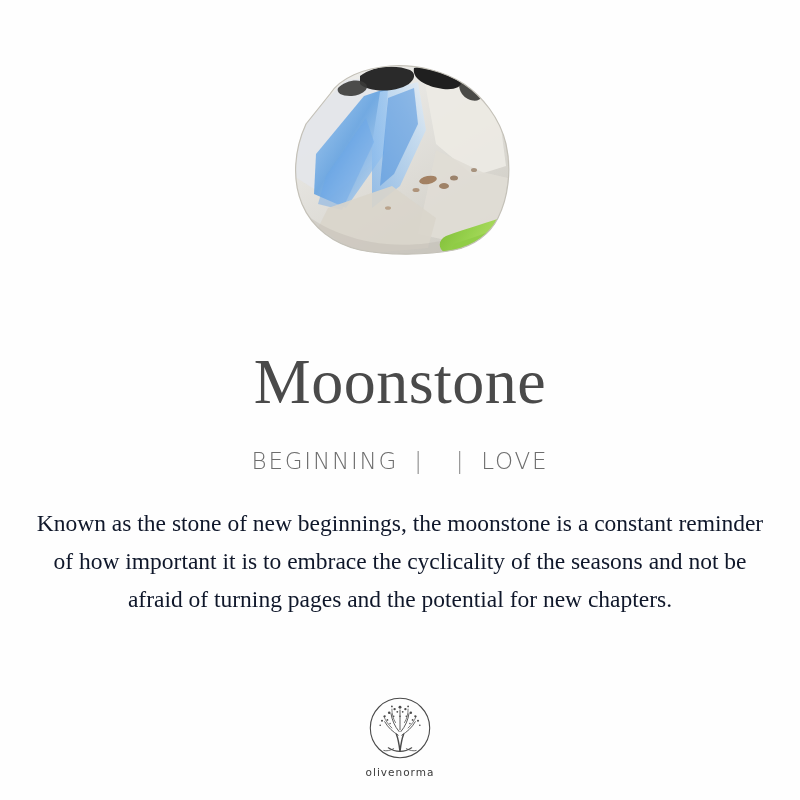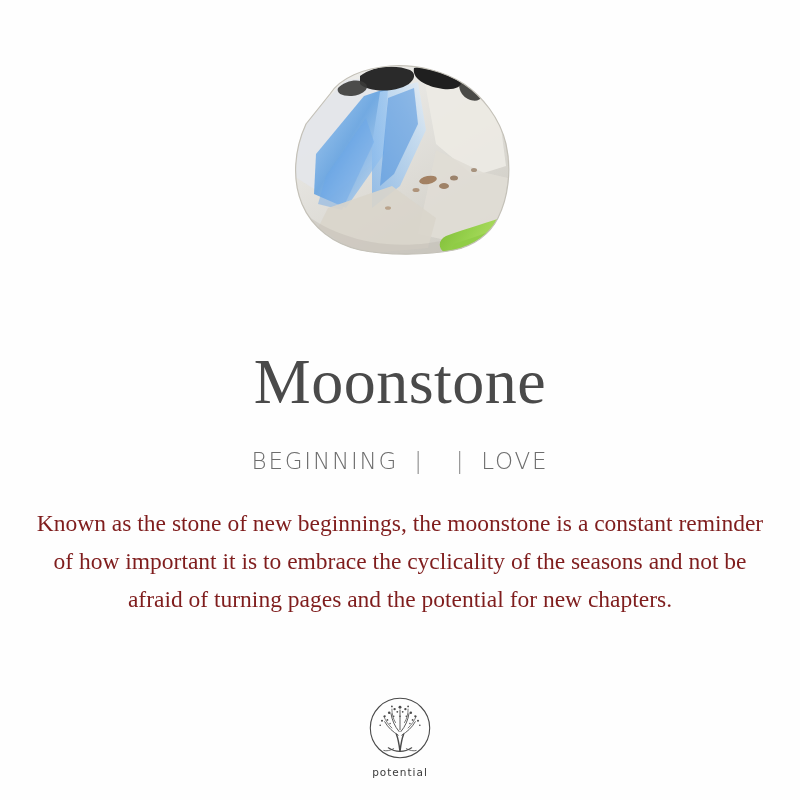--- a/index.html
+++ b/index.html
@@ -70,21 +70,21 @@
   }
 
   
   .description {
     margin-top: 30px;
     width: 740px;
     text-align: center;
     font-family: "Liberation Serif", serif;
     font-size: 23.5px;
     line-height: 38px;
-    color: #7f1d1d;
+    color: #0f172a;
   }
 
   
   .logo {
     position: absolute;
     left: 50%;
     transform: translateX(-50%);
     bottom: 22px;
     width: 120px;
     display: flex;
@@ -228,16 +228,16 @@
             <circle cx="33" cy="27" r="0.9"></circle>
           <circle cx="47" cy="27" r="0.9"></circle>
             <circle cx="40" cy="27" r="0.9"></circle>
           <circle cx="18" cy="37" r="0.9"></circle>
             <circle cx="62" cy="37" r="0.9"></circle>
           <circle cx="29" cy="35" r="0.8"></circle>
             <circle cx="51" cy="35" r="0.8"></circle>
         </g>
       </svg>
     </span>
-    <span class="logo-text">potential</span>
+    <span class="logo-text">olivenorma</span>
   </div>
 
 </div>
 
 </body></html>

